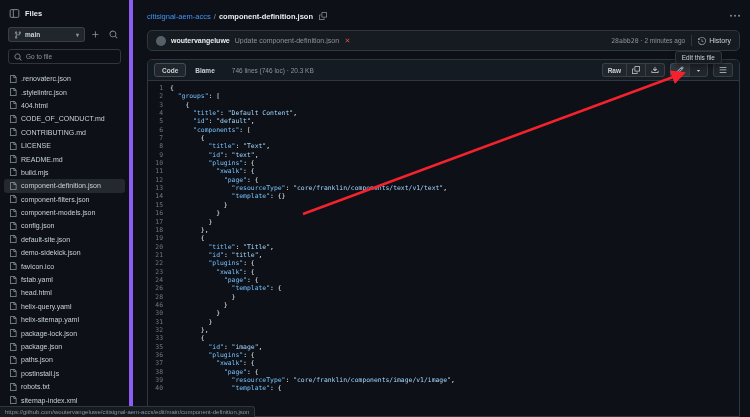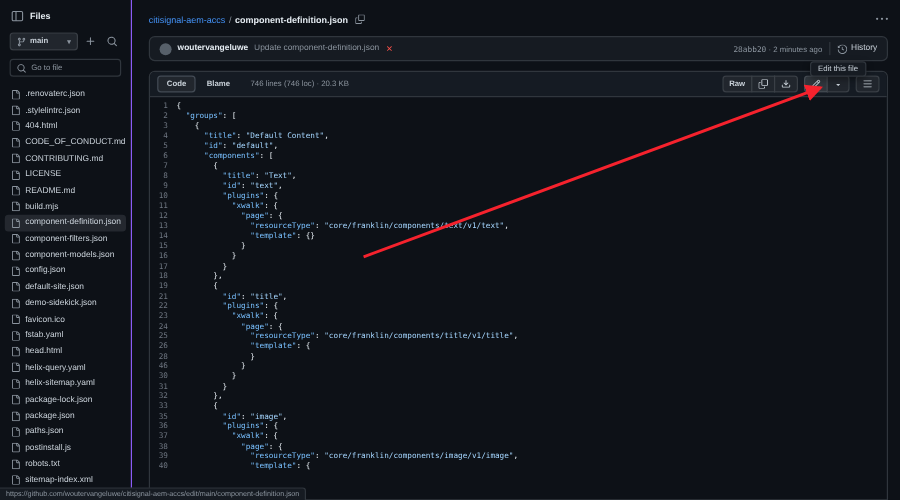--- a/index.html
+++ b/index.html
@@ -1,21 +1,21 @@
 <!DOCTYPE html>
 <html><head>
 <meta charset="utf-8">
 <style>
   * { margin:0; padding:0; box-sizing:border-box; }
   html,body { width:750px; height:417px; background:#0d1117; overflow:hidden; }
   body { font-family:"Liberation Sans", sans-serif; color:#e6edf3; position:relative; }
   .app { display:flex; width:750px; height:417px; }
 
   
-  .sidebar { width:110px; flex-shrink:0; border-right:1px solid #8b5cf6; padding-top:6px; overflow:hidden; }
+  .sidebar { width:133px; flex-shrink:0; border-right:4px solid #8b5cf6; padding-top:6px; overflow:hidden; }
   .sidebar-head { display:flex; align-items:center; gap:5px; padding:2px 9px 8px; }
   .files-title { font-size:7.5px; font-weight:700; }
   .icon-btn { background:none; border:none; color:#8b949e; display:inline-flex; align-items:center; justify-content:center; cursor:pointer; padding:0; }
   .branch-row { display:flex; align-items:center; gap:3px; padding:0 8px; }
   .branch-btn { flex:1; min-width:0; display:flex; align-items:center; gap:3px; height:15px; padding:0 5px; background:#21262d; border:1px solid rgba(240,246,252,0.12); border-radius:3px; color:#c9d1d9; font-size:6.5px; font-weight:600; cursor:pointer; }
   .branch-btn .caret { margin-left:auto; color:#8b949e; font-size:6px; }
   .sq-btn { width:15px; height:15px; border-radius:3px; }
   .goto-box { display:flex; align-items:center; gap:4px; margin:7px 8px 6px; height:15px; border:1px solid #30363d; border-radius:3px; background:#0d1117; padding:0 5px; }
   .goto-box input { flex:1; min-width:0; background:transparent; border:none; outline:none; color:#c9d1d9; font-size:6.5px; font-family:"Liberation Sans",sans-serif; }
   .goto-box input::placeholder { color:#8b949e; }
@@ -485,38 +485,38 @@
           </div>
           <div class="code-row">
             <span class="ln">18</span>
             <span class="lc">        },</span>
           </div>
           <div class="code-row">
             <span class="ln">19</span>
             <span class="lc">        {</span>
           </div>
           <div class="code-row">
+            <span class="ln">20</span>
+            <span class="lc">          <span class="tok-k">"title"</span>: <span class="tok-s">"Title"</span>,</span>
+          </div>
+          <div class="code-row">
             <span class="ln">21</span>
             <span class="lc">          <span class="tok-k">"id"</span>: <span class="tok-s">"title"</span>,</span>
           </div>
           <div class="code-row">
             <span class="ln">22</span>
             <span class="lc">          <span class="tok-k">"plugins"</span>: {</span>
           </div>
           <div class="code-row">
             <span class="ln">23</span>
             <span class="lc">            <span class="tok-k">"xwalk"</span>: {</span>
           </div>
           <div class="code-row">
             <span class="ln">24</span>
             <span class="lc">              <span class="tok-k">"page"</span>: {</span>
-          </div>
-          <div class="code-row">
-            <span class="ln">25</span>
-            <span class="lc">                <span class="tok-k">"resourceType"</span>: <span class="tok-s">"core/franklin/components/title/v1/title"</span>,</span>
           </div>
           <div class="code-row">
             <span class="ln">26</span>
             <span class="lc">                <span class="tok-k">"template"</span>: {</span>
           </div>
           <div class="code-row">
             <span class="ln">28</span>
             <span class="lc">                }</span>
           </div>
           <div class="code-row">

